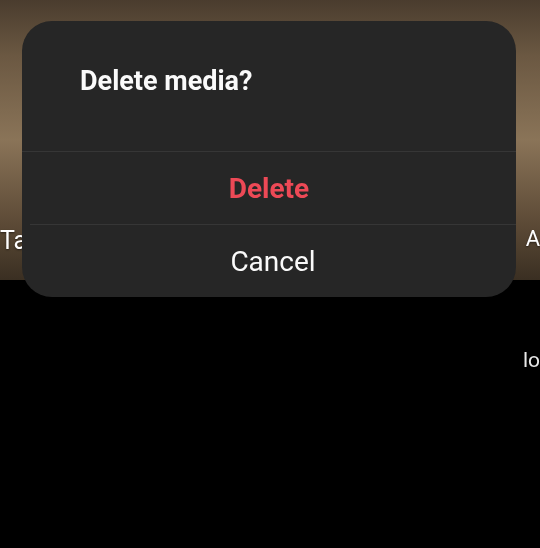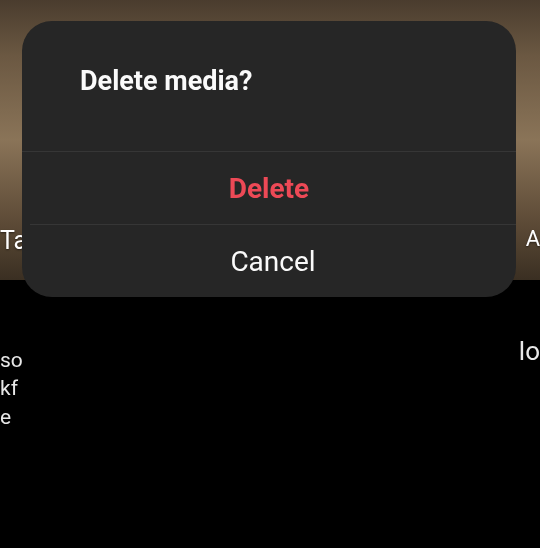--- a/index.html
+++ b/index.html
@@ -60,23 +60,23 @@
       top: 346px;
       color: #e8e8e8;
       font-size: 21px;
       line-height: 1.35;
       text-align: left;
       white-space: pre;
     }
     .bg-text-lower-right {
       position: absolute;
       right: 0;
-      top: 334px;
+      top: 346px;
       color: #e8e8e8;
-      font-size: 26px;
+      font-size: 21px;
       line-height: 1.35;
       text-align: right;
     }
     .dialog {
       position: absolute;
       left: 22px;
       right: 24px;
       top: 21px;
       background: #262626;
       border-radius: 30px;
@@ -125,23 +125,20 @@
     }
   </style>
 </head>
 <body>
 
 <div class="bg">
   <div class="bg-top"></div>
   <div class="bg-bottom"></div>
   <div class="bg-text-left">Ta</div>
   <div class="bg-text-right">A</div>
-  <div class="bg-text-lower-left">so
-kf
-e</div>
   <div class="bg-text-lower-right">lo</div>
 </div>
 
 <div class="dialog">
   <div class="dialog-content">
     <div class="dialog-title">Delete media?</div>
   </div>
   <div class="dialog-buttons">
     <div class="dialog-button destructive">Delete</div>
     <div class="dialog-button cancel">Cancel</div>

